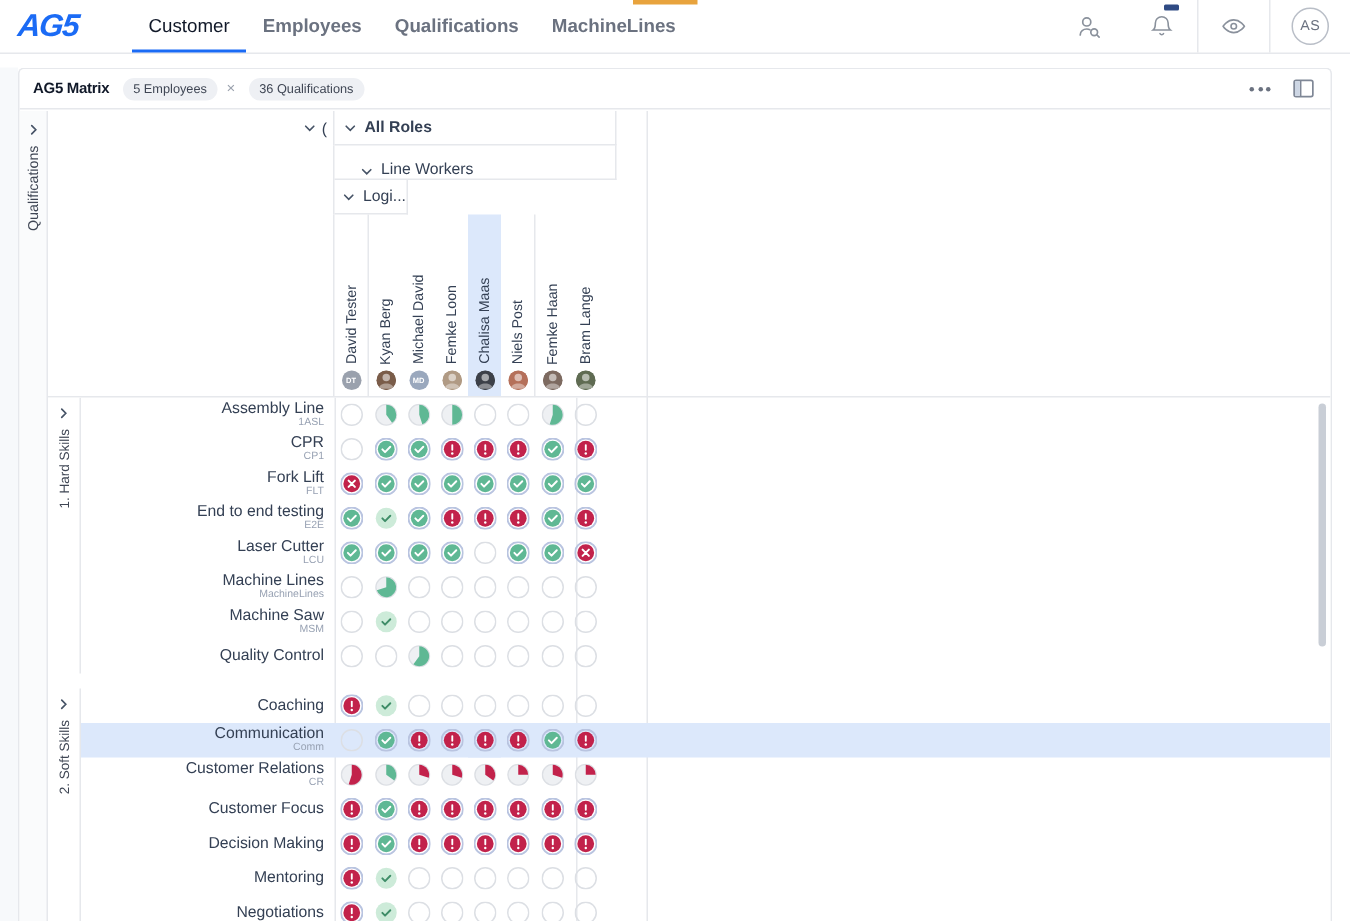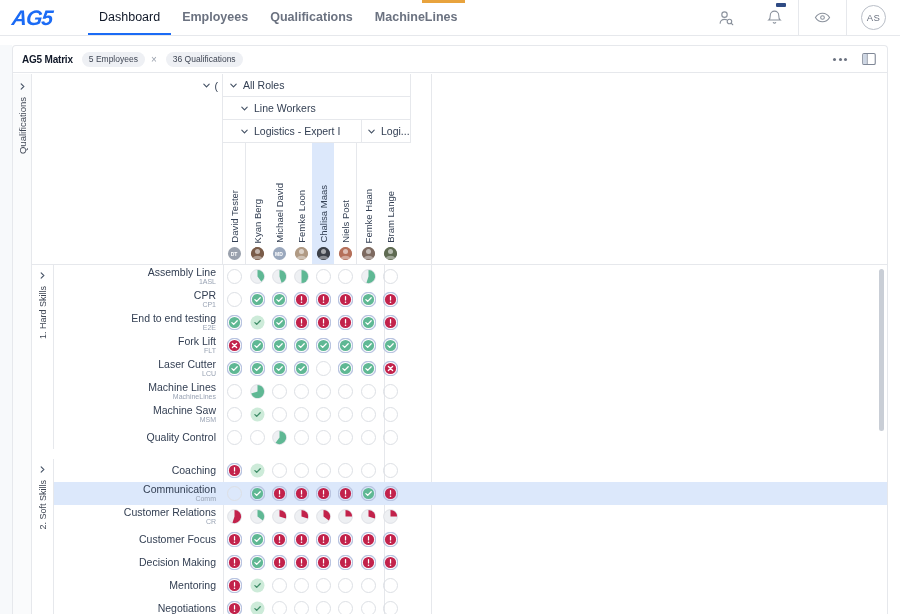--- a/index.html
+++ b/index.html
@@ -271,21 +271,21 @@
 <div id="top-progress"></div>
 <div id="page-bg-left"></div>
 
 <div id="app-header">
   <div id="brand">
     <span class="logo-text">AG5</span>
   </div>
 
   <nav id="main-nav">
     <div class="nav-item active">
-      <span>Dashboard</span>
+      <span>Customer</span>
     </div>
     <div class="nav-item">
       <span>Employees</span>
     </div>
     <div class="nav-item">
       <span>Qualifications</span>
     </div>
     <div class="nav-item">
       <span>MachineLines</span>
     </div>
@@ -364,46 +364,40 @@
 
         <div class="hrow">
           <div class="hrow-spacer">
             <div style="float:right;display:flex;align-items:center;height:23px;padding-right:4px;gap:4px;">
               <svg width="9" height="9" viewBox="0 0 12 12" fill="none" stroke="#475467" stroke-width="1.5" stroke-linecap="round">
                   <path d="M2.4 4.2L6 7.8l3.6-3.6"></path>
                 </svg>
               <span style="font-size:10.5px;color:#344054;">(</span>
             </div>
           </div>
-          <div class="grp-cell" style="width:188px;">
+          <div class="grp-cell" style="width:188px;font-weight:bold;">
             <svg class="chev" width="9" height="9" viewBox="0 0 12 12" fill="none" stroke="#475467" stroke-width="1.5" stroke-linecap="round">
                 <path d="M2.4 4.2L6 7.8l3.6-3.6"></path>
               </svg>
             <span>All Roles</span>
           </div>
         </div>
 
         <div class="hrow">
           <div class="hrow-spacer"></div>
-          <div class="grp-cell" style="width:188px;padding-left:17px;">
+          <div class="grp-cell" style="width:188px;padding-left:17px;align-items:flex-end;">
             <svg class="chev" width="9" height="9" viewBox="0 0 12 12" fill="none" stroke="#475467" stroke-width="1.5" stroke-linecap="round">
                 <path d="M2.4 4.2L6 7.8l3.6-3.6"></path>
               </svg>
             <span>Line Workers</span>
           </div>
         </div>
 
         <div class="hrow">
           <div class="hrow-spacer"></div>
-          <div class="grp-cell" style="width:139px;padding-left:17px;">
-            <svg class="chev" width="9" height="9" viewBox="0 0 12 12" fill="none" stroke="#475467" stroke-width="1.5" stroke-linecap="round">
-                <path d="M2.4 4.2L6 7.8l3.6-3.6"></path>
-              </svg>
-            <span>Logistics - Expert I</span>
-          </div>
           <div class="grp-cell" style="width:49px;padding-left:5px;">
             <svg class="chev" width="9" height="9" viewBox="0 0 12 12" fill="none" stroke="#475467" stroke-width="1.5" stroke-linecap="round">
                 <path d="M2.4 4.2L6 7.8l3.6-3.6"></path>
               </svg>
             <span>Logi...</span>
           </div>
         </div>
 
         <div id="emp-row">
           <div id="emp-spacer"></div>
@@ -615,150 +609,150 @@
                       <circle cx="7.5" cy="7.5" r="5.6" fill="#c2224b"></circle>
                       <rect x="6.9" y="4.1" width="1.25" height="4.4" rx=".6" fill="#fff"></rect>
                       <circle cx="7.52" cy="10.3" r=".82" fill="#fff"></circle>
                     </svg>
                   </div>
                 </div>
               </div>
               <div class="srow">
                 <div class="rowlabel-spacer"></div>
                 <div class="rowlabel">
-                  <span class="rl-name">End to end testing</span>
-                  <span class="rl-code">E2E</span>
+                  <span class="rl-name">Fork Lift</span>
+                  <span class="rl-code">FLT</span>
                 </div>
                 <div class="cells">
                   <div class="cell">
                     <svg class="mark" viewBox="0 0 15 15">
                       <circle cx="7.5" cy="7.5" r="7.2" fill="none" stroke="#b9c4e0" stroke-width="1.3"></circle>
-                      <circle cx="7.5" cy="7.5" r="5.6" fill="#5fb894"></circle>
-                      <path d="M4.9 7.6l1.8 1.8 3.5-3.6" fill="none" stroke="#ffffff" stroke-width="1.3" stroke-linecap="round" stroke-linejoin="round"></path>
-                    </svg>
-                  </div>
-                  <div class="grp-divider"></div>
-                  <div class="cell">
-                    <svg class="mark" viewBox="0 0 15 15">
-                      <circle cx="7.5" cy="7.5" r="7" fill="#cdebd9"></circle>
-                      <path d="M4.9 7.6l1.8 1.8 3.5-3.6" fill="none" stroke="#3f8d68" stroke-width="1.3" stroke-linecap="round" stroke-linejoin="round"></path>
-                    </svg>
-                  </div>
-                  <div class="cell">
-                    <svg class="mark" viewBox="0 0 15 15">
-                      <circle cx="7.5" cy="7.5" r="7.2" fill="none" stroke="#b9c4e0" stroke-width="1.3"></circle>
-                      <circle cx="7.5" cy="7.5" r="5.6" fill="#5fb894"></circle>
-                      <path d="M4.9 7.6l1.8 1.8 3.5-3.6" fill="none" stroke="#ffffff" stroke-width="1.3" stroke-linecap="round" stroke-linejoin="round"></path>
-                    </svg>
-                  </div>
-                  <div class="cell">
-                    <svg class="mark" viewBox="0 0 15 15">
-                      <circle cx="7.5" cy="7.5" r="7.2" fill="none" stroke="#b9c4e0" stroke-width="1.3"></circle>
-                      <circle cx="7.5" cy="7.5" r="5.6" fill="#c2224b"></circle>
-                      <rect x="6.9" y="4.1" width="1.25" height="4.4" rx=".6" fill="#fff"></rect>
-                      <circle cx="7.52" cy="10.3" r=".82" fill="#fff"></circle>
-                    </svg>
-                  </div>
-                  <div class="cell">
-                    <svg class="mark" viewBox="0 0 15 15">
-                      <circle cx="7.5" cy="7.5" r="7.2" fill="none" stroke="#b9c4e0" stroke-width="1.3"></circle>
-                      <circle cx="7.5" cy="7.5" r="5.6" fill="#c2224b"></circle>
-                      <rect x="6.9" y="4.1" width="1.25" height="4.4" rx=".6" fill="#fff"></rect>
-                      <circle cx="7.52" cy="10.3" r=".82" fill="#fff"></circle>
-                    </svg>
-                  </div>
-                  <div class="cell">
-                    <svg class="mark" viewBox="0 0 15 15">
-                      <circle cx="7.5" cy="7.5" r="7.2" fill="none" stroke="#b9c4e0" stroke-width="1.3"></circle>
-                      <circle cx="7.5" cy="7.5" r="5.6" fill="#c2224b"></circle>
-                      <rect x="6.9" y="4.1" width="1.25" height="4.4" rx=".6" fill="#fff"></rect>
-                      <circle cx="7.52" cy="10.3" r=".82" fill="#fff"></circle>
-                    </svg>
-                  </div>
-                  <div class="grp-divider"></div>
-                  <div class="cell">
-                    <svg class="mark" viewBox="0 0 15 15">
-                      <circle cx="7.5" cy="7.5" r="7.2" fill="none" stroke="#b9c4e0" stroke-width="1.3"></circle>
-                      <circle cx="7.5" cy="7.5" r="5.6" fill="#5fb894"></circle>
-                      <path d="M4.9 7.6l1.8 1.8 3.5-3.6" fill="none" stroke="#ffffff" stroke-width="1.3" stroke-linecap="round" stroke-linejoin="round"></path>
-                    </svg>
-                  </div>
-                  <div class="cell">
-                    <svg class="mark" viewBox="0 0 15 15">
-                      <circle cx="7.5" cy="7.5" r="7.2" fill="none" stroke="#b9c4e0" stroke-width="1.3"></circle>
-                      <circle cx="7.5" cy="7.5" r="5.6" fill="#c2224b"></circle>
-                      <rect x="6.9" y="4.1" width="1.25" height="4.4" rx=".6" fill="#fff"></rect>
-                      <circle cx="7.52" cy="10.3" r=".82" fill="#fff"></circle>
+                      <circle cx="7.5" cy="7.5" r="5.6" fill="#c2224b"></circle>
+                      <path d="M5.4 5.4l4.2 4.2M9.6 5.4l-4.2 4.2" stroke="#fff" stroke-width="1.35" stroke-linecap="round"></path>
+                    </svg>
+                  </div>
+                  <div class="grp-divider"></div>
+                  <div class="cell">
+                    <svg class="mark" viewBox="0 0 15 15">
+                      <circle cx="7.5" cy="7.5" r="7.2" fill="none" stroke="#b9c4e0" stroke-width="1.3"></circle>
+                      <circle cx="7.5" cy="7.5" r="5.6" fill="#5fb894"></circle>
+                      <path d="M4.9 7.6l1.8 1.8 3.5-3.6" fill="none" stroke="#ffffff" stroke-width="1.3" stroke-linecap="round" stroke-linejoin="round"></path>
+                    </svg>
+                  </div>
+                  <div class="cell">
+                    <svg class="mark" viewBox="0 0 15 15">
+                      <circle cx="7.5" cy="7.5" r="7.2" fill="none" stroke="#b9c4e0" stroke-width="1.3"></circle>
+                      <circle cx="7.5" cy="7.5" r="5.6" fill="#5fb894"></circle>
+                      <path d="M4.9 7.6l1.8 1.8 3.5-3.6" fill="none" stroke="#ffffff" stroke-width="1.3" stroke-linecap="round" stroke-linejoin="round"></path>
+                    </svg>
+                  </div>
+                  <div class="cell">
+                    <svg class="mark" viewBox="0 0 15 15">
+                      <circle cx="7.5" cy="7.5" r="7.2" fill="none" stroke="#b9c4e0" stroke-width="1.3"></circle>
+                      <circle cx="7.5" cy="7.5" r="5.6" fill="#5fb894"></circle>
+                      <path d="M4.9 7.6l1.8 1.8 3.5-3.6" fill="none" stroke="#ffffff" stroke-width="1.3" stroke-linecap="round" stroke-linejoin="round"></path>
+                    </svg>
+                  </div>
+                  <div class="cell">
+                    <svg class="mark" viewBox="0 0 15 15">
+                      <circle cx="7.5" cy="7.5" r="7.2" fill="none" stroke="#b9c4e0" stroke-width="1.3"></circle>
+                      <circle cx="7.5" cy="7.5" r="5.6" fill="#5fb894"></circle>
+                      <path d="M4.9 7.6l1.8 1.8 3.5-3.6" fill="none" stroke="#ffffff" stroke-width="1.3" stroke-linecap="round" stroke-linejoin="round"></path>
+                    </svg>
+                  </div>
+                  <div class="cell">
+                    <svg class="mark" viewBox="0 0 15 15">
+                      <circle cx="7.5" cy="7.5" r="7.2" fill="none" stroke="#b9c4e0" stroke-width="1.3"></circle>
+                      <circle cx="7.5" cy="7.5" r="5.6" fill="#5fb894"></circle>
+                      <path d="M4.9 7.6l1.8 1.8 3.5-3.6" fill="none" stroke="#ffffff" stroke-width="1.3" stroke-linecap="round" stroke-linejoin="round"></path>
+                    </svg>
+                  </div>
+                  <div class="grp-divider"></div>
+                  <div class="cell">
+                    <svg class="mark" viewBox="0 0 15 15">
+                      <circle cx="7.5" cy="7.5" r="7.2" fill="none" stroke="#b9c4e0" stroke-width="1.3"></circle>
+                      <circle cx="7.5" cy="7.5" r="5.6" fill="#5fb894"></circle>
+                      <path d="M4.9 7.6l1.8 1.8 3.5-3.6" fill="none" stroke="#ffffff" stroke-width="1.3" stroke-linecap="round" stroke-linejoin="round"></path>
+                    </svg>
+                  </div>
+                  <div class="cell">
+                    <svg class="mark" viewBox="0 0 15 15">
+                      <circle cx="7.5" cy="7.5" r="7.2" fill="none" stroke="#b9c4e0" stroke-width="1.3"></circle>
+                      <circle cx="7.5" cy="7.5" r="5.6" fill="#5fb894"></circle>
+                      <path d="M4.9 7.6l1.8 1.8 3.5-3.6" fill="none" stroke="#ffffff" stroke-width="1.3" stroke-linecap="round" stroke-linejoin="round"></path>
                     </svg>
                   </div>
                 </div>
               </div>
               <div class="srow">
                 <div class="rowlabel-spacer"></div>
                 <div class="rowlabel">
-                  <span class="rl-name">Fork Lift</span>
-                  <span class="rl-code">FLT</span>
+                  <span class="rl-name">End to end testing</span>
+                  <span class="rl-code">E2E</span>
                 </div>
                 <div class="cells">
                   <div class="cell">
                     <svg class="mark" viewBox="0 0 15 15">
                       <circle cx="7.5" cy="7.5" r="7.2" fill="none" stroke="#b9c4e0" stroke-width="1.3"></circle>
-                      <circle cx="7.5" cy="7.5" r="5.6" fill="#c2224b"></circle>
-                      <path d="M5.4 5.4l4.2 4.2M9.6 5.4l-4.2 4.2" stroke="#fff" stroke-width="1.35" stroke-linecap="round"></path>
-                    </svg>
-                  </div>
-                  <div class="grp-divider"></div>
-                  <div class="cell">
-                    <svg class="mark" viewBox="0 0 15 15">
-                      <circle cx="7.5" cy="7.5" r="7.2" fill="none" stroke="#b9c4e0" stroke-width="1.3"></circle>
-                      <circle cx="7.5" cy="7.5" r="5.6" fill="#5fb894"></circle>
-                      <path d="M4.9 7.6l1.8 1.8 3.5-3.6" fill="none" stroke="#ffffff" stroke-width="1.3" stroke-linecap="round" stroke-linejoin="round"></path>
-                    </svg>
-                  </div>
-                  <div class="cell">
-                    <svg class="mark" viewBox="0 0 15 15">
-                      <circle cx="7.5" cy="7.5" r="7.2" fill="none" stroke="#b9c4e0" stroke-width="1.3"></circle>
-                      <circle cx="7.5" cy="7.5" r="5.6" fill="#5fb894"></circle>
-                      <path d="M4.9 7.6l1.8 1.8 3.5-3.6" fill="none" stroke="#ffffff" stroke-width="1.3" stroke-linecap="round" stroke-linejoin="round"></path>
-                    </svg>
-                  </div>
-                  <div class="cell">
-                    <svg class="mark" viewBox="0 0 15 15">
-                      <circle cx="7.5" cy="7.5" r="7.2" fill="none" stroke="#b9c4e0" stroke-width="1.3"></circle>
-                      <circle cx="7.5" cy="7.5" r="5.6" fill="#5fb894"></circle>
-                      <path d="M4.9 7.6l1.8 1.8 3.5-3.6" fill="none" stroke="#ffffff" stroke-width="1.3" stroke-linecap="round" stroke-linejoin="round"></path>
-                    </svg>
-                  </div>
-                  <div class="cell">
-                    <svg class="mark" viewBox="0 0 15 15">
-                      <circle cx="7.5" cy="7.5" r="7.2" fill="none" stroke="#b9c4e0" stroke-width="1.3"></circle>
-                      <circle cx="7.5" cy="7.5" r="5.6" fill="#5fb894"></circle>
-                      <path d="M4.9 7.6l1.8 1.8 3.5-3.6" fill="none" stroke="#ffffff" stroke-width="1.3" stroke-linecap="round" stroke-linejoin="round"></path>
-                    </svg>
-                  </div>
-                  <div class="cell">
-                    <svg class="mark" viewBox="0 0 15 15">
-                      <circle cx="7.5" cy="7.5" r="7.2" fill="none" stroke="#b9c4e0" stroke-width="1.3"></circle>
-                      <circle cx="7.5" cy="7.5" r="5.6" fill="#5fb894"></circle>
-                      <path d="M4.9 7.6l1.8 1.8 3.5-3.6" fill="none" stroke="#ffffff" stroke-width="1.3" stroke-linecap="round" stroke-linejoin="round"></path>
-                    </svg>
-                  </div>
-                  <div class="grp-divider"></div>
-                  <div class="cell">
-                    <svg class="mark" viewBox="0 0 15 15">
-                      <circle cx="7.5" cy="7.5" r="7.2" fill="none" stroke="#b9c4e0" stroke-width="1.3"></circle>
-                      <circle cx="7.5" cy="7.5" r="5.6" fill="#5fb894"></circle>
-                      <path d="M4.9 7.6l1.8 1.8 3.5-3.6" fill="none" stroke="#ffffff" stroke-width="1.3" stroke-linecap="round" stroke-linejoin="round"></path>
-                    </svg>
-                  </div>
-                  <div class="cell">
-                    <svg class="mark" viewBox="0 0 15 15">
-                      <circle cx="7.5" cy="7.5" r="7.2" fill="none" stroke="#b9c4e0" stroke-width="1.3"></circle>
-                      <circle cx="7.5" cy="7.5" r="5.6" fill="#5fb894"></circle>
-                      <path d="M4.9 7.6l1.8 1.8 3.5-3.6" fill="none" stroke="#ffffff" stroke-width="1.3" stroke-linecap="round" stroke-linejoin="round"></path>
+                      <circle cx="7.5" cy="7.5" r="5.6" fill="#5fb894"></circle>
+                      <path d="M4.9 7.6l1.8 1.8 3.5-3.6" fill="none" stroke="#ffffff" stroke-width="1.3" stroke-linecap="round" stroke-linejoin="round"></path>
+                    </svg>
+                  </div>
+                  <div class="grp-divider"></div>
+                  <div class="cell">
+                    <svg class="mark" viewBox="0 0 15 15">
+                      <circle cx="7.5" cy="7.5" r="7" fill="#cdebd9"></circle>
+                      <path d="M4.9 7.6l1.8 1.8 3.5-3.6" fill="none" stroke="#3f8d68" stroke-width="1.3" stroke-linecap="round" stroke-linejoin="round"></path>
+                    </svg>
+                  </div>
+                  <div class="cell">
+                    <svg class="mark" viewBox="0 0 15 15">
+                      <circle cx="7.5" cy="7.5" r="7.2" fill="none" stroke="#b9c4e0" stroke-width="1.3"></circle>
+                      <circle cx="7.5" cy="7.5" r="5.6" fill="#5fb894"></circle>
+                      <path d="M4.9 7.6l1.8 1.8 3.5-3.6" fill="none" stroke="#ffffff" stroke-width="1.3" stroke-linecap="round" stroke-linejoin="round"></path>
+                    </svg>
+                  </div>
+                  <div class="cell">
+                    <svg class="mark" viewBox="0 0 15 15">
+                      <circle cx="7.5" cy="7.5" r="7.2" fill="none" stroke="#b9c4e0" stroke-width="1.3"></circle>
+                      <circle cx="7.5" cy="7.5" r="5.6" fill="#c2224b"></circle>
+                      <rect x="6.9" y="4.1" width="1.25" height="4.4" rx=".6" fill="#fff"></rect>
+                      <circle cx="7.52" cy="10.3" r=".82" fill="#fff"></circle>
+                    </svg>
+                  </div>
+                  <div class="cell">
+                    <svg class="mark" viewBox="0 0 15 15">
+                      <circle cx="7.5" cy="7.5" r="7.2" fill="none" stroke="#b9c4e0" stroke-width="1.3"></circle>
+                      <circle cx="7.5" cy="7.5" r="5.6" fill="#c2224b"></circle>
+                      <rect x="6.9" y="4.1" width="1.25" height="4.4" rx=".6" fill="#fff"></rect>
+                      <circle cx="7.52" cy="10.3" r=".82" fill="#fff"></circle>
+                    </svg>
+                  </div>
+                  <div class="cell">
+                    <svg class="mark" viewBox="0 0 15 15">
+                      <circle cx="7.5" cy="7.5" r="7.2" fill="none" stroke="#b9c4e0" stroke-width="1.3"></circle>
+                      <circle cx="7.5" cy="7.5" r="5.6" fill="#c2224b"></circle>
+                      <rect x="6.9" y="4.1" width="1.25" height="4.4" rx=".6" fill="#fff"></rect>
+                      <circle cx="7.52" cy="10.3" r=".82" fill="#fff"></circle>
+                    </svg>
+                  </div>
+                  <div class="grp-divider"></div>
+                  <div class="cell">
+                    <svg class="mark" viewBox="0 0 15 15">
+                      <circle cx="7.5" cy="7.5" r="7.2" fill="none" stroke="#b9c4e0" stroke-width="1.3"></circle>
+                      <circle cx="7.5" cy="7.5" r="5.6" fill="#5fb894"></circle>
+                      <path d="M4.9 7.6l1.8 1.8 3.5-3.6" fill="none" stroke="#ffffff" stroke-width="1.3" stroke-linecap="round" stroke-linejoin="round"></path>
+                    </svg>
+                  </div>
+                  <div class="cell">
+                    <svg class="mark" viewBox="0 0 15 15">
+                      <circle cx="7.5" cy="7.5" r="7.2" fill="none" stroke="#b9c4e0" stroke-width="1.3"></circle>
+                      <circle cx="7.5" cy="7.5" r="5.6" fill="#c2224b"></circle>
+                      <rect x="6.9" y="4.1" width="1.25" height="4.4" rx=".6" fill="#fff"></rect>
+                      <circle cx="7.52" cy="10.3" r=".82" fill="#fff"></circle>
                     </svg>
                   </div>
                 </div>
               </div>
               <div class="srow">
                 <div class="rowlabel-spacer"></div>
                 <div class="rowlabel">
                   <span class="rl-name">Laser Cutter</span>
                   <span class="rl-code">LCU</span>
                 </div>

